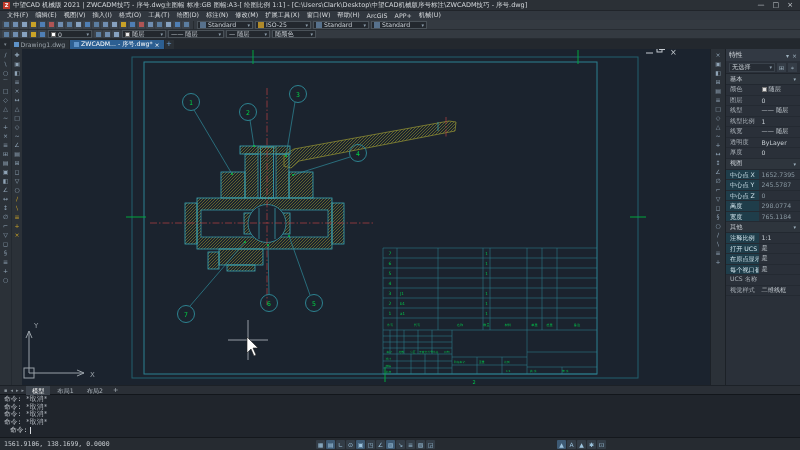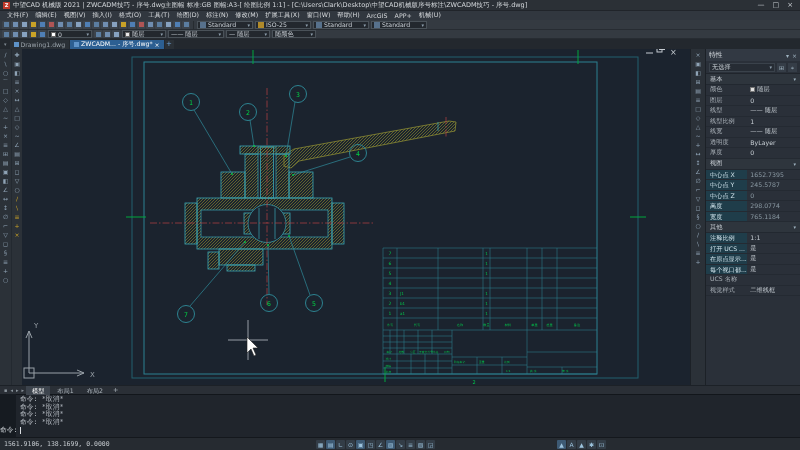--- a/index.html
+++ b/index.html
@@ -45,21 +45,21 @@
   .ltools { width:22px; background:#2b3138; display:flex;}
   .tcol { width:11px; display:flex; flex-direction:column; align-items:center; padding-top:1px;}
   .tcol + .tcol { border-left:1px solid #232930;}
   .vtic { width:9px; height:9px; font-size:6px; line-height:9px; text-align:center; color:#8fa3b5;}
   .vtic.y { color:#c9a227;}
   .canvas { flex:1; position:relative; background:#1b232e; overflow:hidden;}
   .canvas svg { position:absolute; left:0; top:0; width:668px; height:336px; display:block;}
   .rtool { width:15px; background:#2b3138; display:flex; flex-direction:column; align-items:center; padding-top:1px; border-left:1px solid #1c2127;}
 
   
-  .props { width:95px; background:#2a3039; border-left:1px solid #1c2127; font-size:6.2px; overflow:hidden;}
+  .props { width:75px; background:#2a3039; border-left:1px solid #1c2127; font-size:6.2px; overflow:hidden;}
   .phead { height:12px; background:#323943; display:flex; align-items:center; padding:0 3px; color:#d8dde2; font-size:6.8px;}
   .phead .hic { margin-left:auto; display:flex; gap:3px; color:#9fb3c0; font-size:6px;}
   .pselrow { height:13px; display:flex; align-items:center; gap:2px; padding:0 3px; border-bottom:1px solid #20252c;}
   .psel { flex:1; height:9px; background:#262c34; border:1px solid #3a424b; display:flex; align-items:center; padding:0 2px; color:#c8cfd5;}
   .psel .caret { margin-left:auto; font-size:5px; color:#8fa0ae;}
   .pbtn { width:9px; height:9px; background:#353d47; color:#9fb3c0; font-size:6px; line-height:9px; text-align:center;}
   .psec { height:11px; background:#2e353d; display:flex; align-items:center; padding:0 4px; color:#cdd3d9; border-bottom:1px solid #222830;}
   .psec .caret { margin-left:auto; font-size:5px; color:#9fb3c0;}
   .prow { height:10.5px; display:flex; align-items:center; border-bottom:1px solid #242a32;}
   .plabel { width:44%; padding-left:4px; color:#aab1b8; white-space:nowrap; overflow:hidden;}
@@ -69,23 +69,23 @@
   .pval .sw { width:5px; height:5px; background:#e0e0e0; border:1px solid #777; flex:none;}
 
   
   .laytabs { height:9px; background:#2a2f36; display:flex; align-items:center; gap:1px; padding-left:3px; border-top:1px solid #1c2127;}
   .lnav { font-size:5px; color:#8a939b; padding:0 1px;}
   .ltab { font-size:6.2px; color:#aeb6bd; padding:0 6px; height:9px; line-height:9px;}
   .ltab.active { background:#3d444d; color:#fff;}
   .ladd { font-size:6.5px; color:#aeb6bd; padding:0 3px;}
 
   
-  .cmd { height:43px; background:#20252c; border-top:1px solid #12161b; padding:1px 0 0 4px; font-family:"DejaVu Sans Mono", monospace;margin-left:16px;}
+  .cmd { height:43px; background:#20252c; border-top:1px solid #12161b; padding:1px 0 0 4px; font-family:"DejaVu Sans Mono", monospace;}
   .cline { font-size:6.8px; color:#b9bfc6; height:7.6px; line-height:7.6px;}
-  .cprompt { position:absolute; left:0; bottom:15px; font-size:6.8px; color:#c7ccd1; display:flex; align-items:center; font-family:"DejaVu Sans Mono", monospace;}
+  .cprompt { position:absolute; left:10px; bottom:15px; font-size:6.8px; color:#c7ccd1; display:flex; align-items:center; font-family:"DejaVu Sans Mono", monospace;}
   .caretblk { width:1px; height:7px; background:#d9dde1; margin-left:2px;}
 
   
   .status { height:13px; background:#262b31; border-top:1px solid #14181d; display:flex; align-items:center; padding:0 4px; gap:2px;}
   .coords { font-size:6.5px; color:#c3c8cd; font-family:"DejaVu Sans Mono", monospace; width:150px;}
   .sgroup { display:flex; gap:1px; }
   .sgroup.center { margin-left:160px;}
   .sgroup.right { margin-left:120px;}
   .sic { width:9px; height:9px; background:#333d47; color:#9cc3dd; font-size:6px; line-height:9px; text-align:center; border-radius:1px;}
   .sic.on { background:#3d5a74;}

